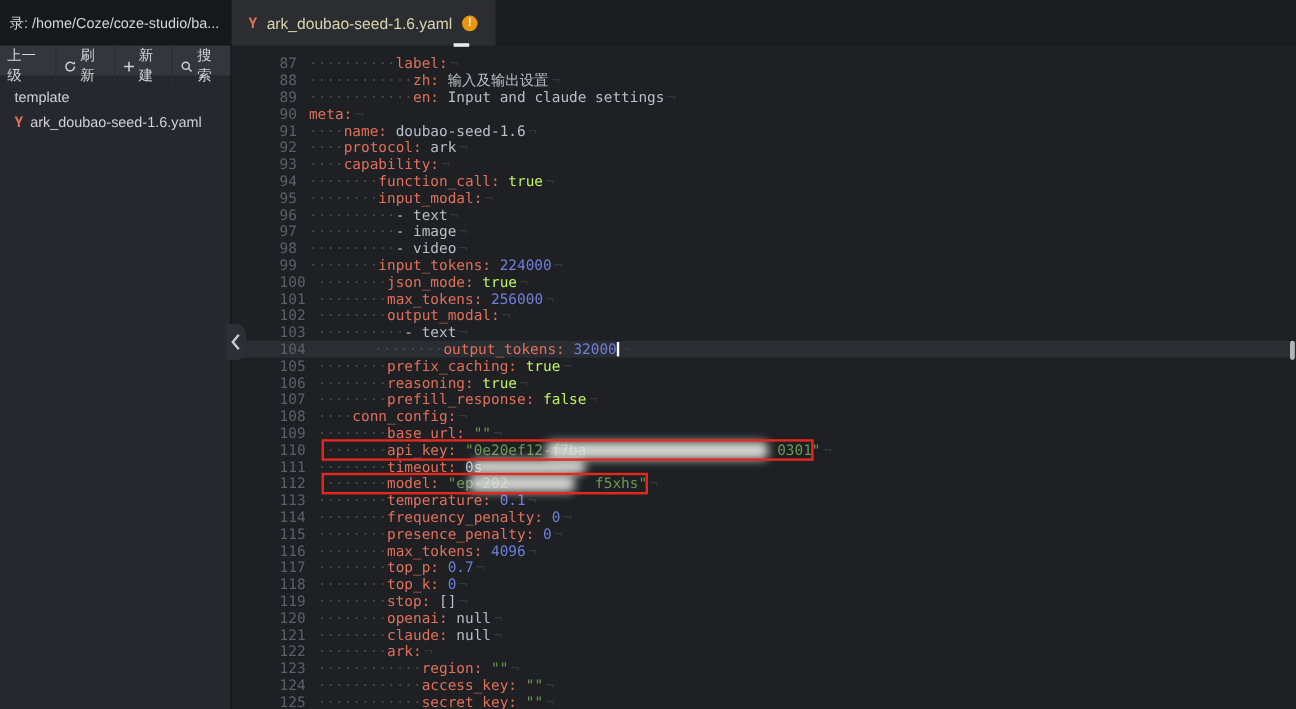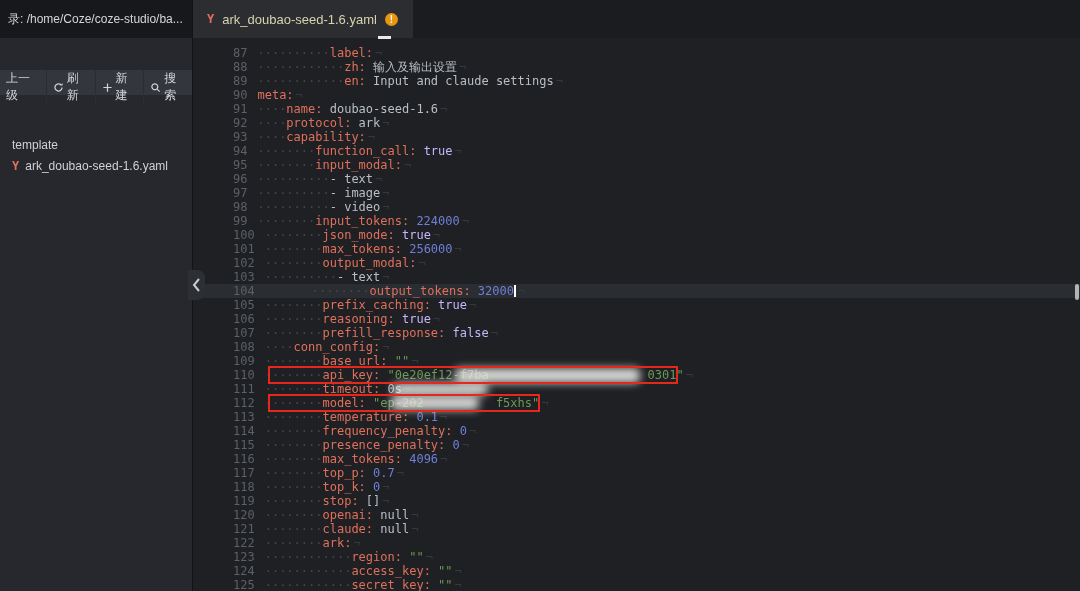--- a/index.html
+++ b/index.html
@@ -2,21 +2,21 @@
 <html><head>
 <meta charset="utf-8">
 <style>
   * { margin:0; padding:0; box-sizing:border-box; }
   html,body { width:1080px; height:591px; overflow:hidden; background:#17181c;
               font-family:"Liberation Sans","DejaVu Sans",sans-serif; }
   .app { position:relative; width:1080px; height:591px; display:flex; }
 
   
   .left-panel { width:193px; height:591px; display:flex; flex-direction:column;
-                background:#26282d; border-right:1px solid #121316;gap:32px; }
+                background:#26282d; border-right:1px solid #121316; }
   .path-bar { height:38px; background:#17181c; color:#d4d6d9; font-size:12px;
               line-height:38px; padding:0 8px; white-space:nowrap; overflow:hidden; }
   .file-toolbar { height:25px; background:#33363c; display:flex; align-items:flex-start;
                   color:#d4d6d9; font-size:12px; }
   .tbtn { display:flex; align-items:center; gap:3px; padding:0 6px; cursor:pointer;
           border-right:1px solid #2b2d32; }
   .tbtn:last-child { border-right:none; }
   .ticon { display:flex; align-items:center; color:#cfd2d6; }
   .file-tree { flex:1; padding-top:7px; }
   .tree-item { height:21px; display:flex; align-items:center; gap:6px; padding:0 12px;
@@ -41,21 +41,21 @@
   .code-area { padding-top:8px; }
   .code-line { display:flex; height:14px; }
   .code-line.current { background:#2a2d32;gap:47px; }
   .ln { flex:0 0 43px; text-align:right; padding-right:8px; color:#5c6067;padding-left:40px; }
   .code { white-space:pre; padding-left:2px; }
   .ws   { color:#45484d; }
   .nl   { color:#35383d; margin-left:2px; }
   .tk-k { color:#e0705c;margin-top:20px; }
   .tk-v { color:#b9bfc7; }
   .tk-n { color:#6f7fd8; }
-  .tk-b { color:#c4b5fd; }
+  .tk-b { color:#bef264; }
   .tk-s { color:#6a9955; }
   .tk-x { color:#b9bfc7; }
   .tk-g { color:transparent; }
   .cursor { display:inline-block; width:2px; height:12px; background:#ffffff;
             vertical-align:middle; margin-bottom:1px; }
 
   .annotation-layer { position:absolute; inset:0; pointer-events:none; z-index:5; }
   .blur-smudge { position:absolute; background:rgba(233,233,230,0.9);
                  filter:blur(4px); border-radius:5px; }
   .redaction-box { position:absolute; border:2px solid #e5281e; height:18px; }

